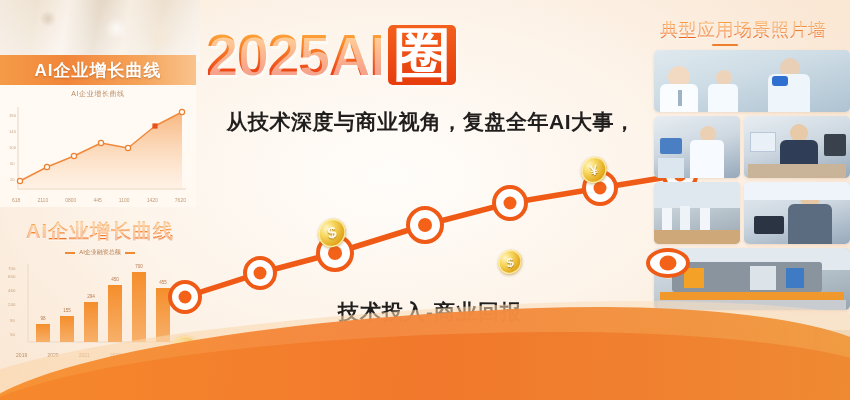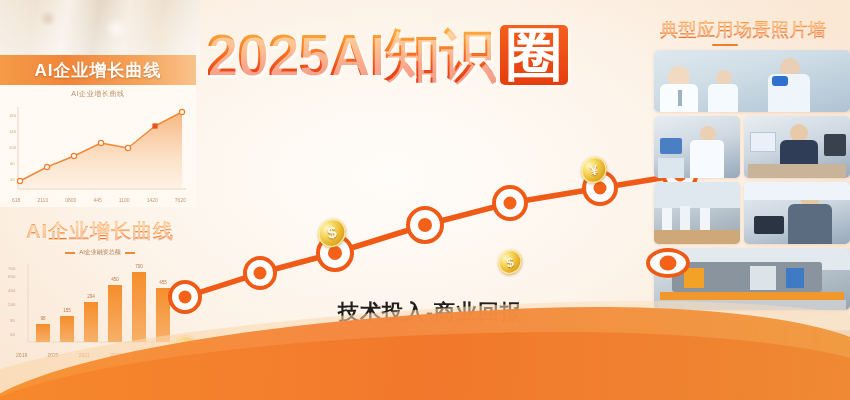--- a/index.html
+++ b/index.html
@@ -155,21 +155,21 @@
     box-shadow:0 1px 3px rgba(140,90,10,.45), inset 0 0 0 1.5px rgba(255,242,180,.85);
     display:flex; align-items:center; justify-content:center;
     color:#fffbe8; font-weight:bold;
     text-shadow:0 1px 1px rgba(150,95,10,.75);
   }
   .coin.tilt{ transform:rotate(-16deg) skewX(-5deg); }
 
   
   .pw-title{
     position:absolute; left:660px; top:18px; width:190px;
-    font-size:18px; font-weight:bold; letter-spacing:.5px; white-space:nowrap;
+    font-size:18px; font-weight:normal; letter-spacing:.5px; white-space:nowrap;
     background:linear-gradient(180deg,#fbb052 0%,#f4822b 45%,#e8540f 100%);
     -webkit-background-clip:text; background-clip:text; color:transparent;
     text-shadow:0 1px 0 rgba(255,255,255,.45);
   }
   .pw-rule{
     position:absolute; left:712px; top:44px; width:26px; height:2px;
     background:#ef7f2a; border-radius:2px;
   }
   .photowall{
     position:absolute; left:654px; top:50px; width:196px; height:320px;
@@ -295,24 +295,24 @@
         <span>2020</span>
         <span>2021</span>
         <span>2022</span>
         <span>2023</span>
         <span>2024</span>
     </div>
   </div>
 
   <div class="hero-title">
     <span class="ht-grad">2025AI</span>
-    <span class="ht-grad">知识</span>
     <span class="ht-box">圈</span>
   </div>
 
+  <div class="hero-sub">从技术深度与商业视角，复盘全年AI大事，</div>
 
 
   <svg class="bigline" viewBox="0 0 560 160">
     <polyline points="35,142 110,118 185,98 275,70 360,48 450,33 530,20" fill="none" stroke="#ef5b16" stroke-width="5.5" stroke-linecap="round" stroke-linejoin="round"></polyline>
     <g>
       <g>
           <circle cx="35" cy="142" r="15" fill="#fff" stroke="#ef5b16" stroke-width="4"></circle>
           <circle cx="35" cy="142" r="6.5" fill="#f4621a"></circle>
         </g>
       <g>

